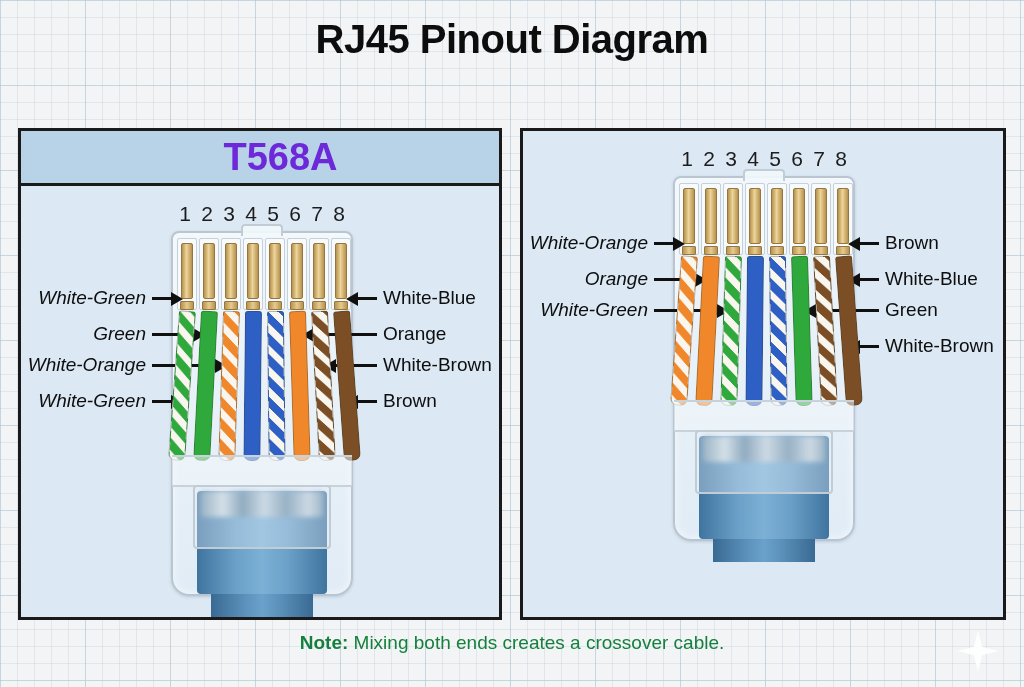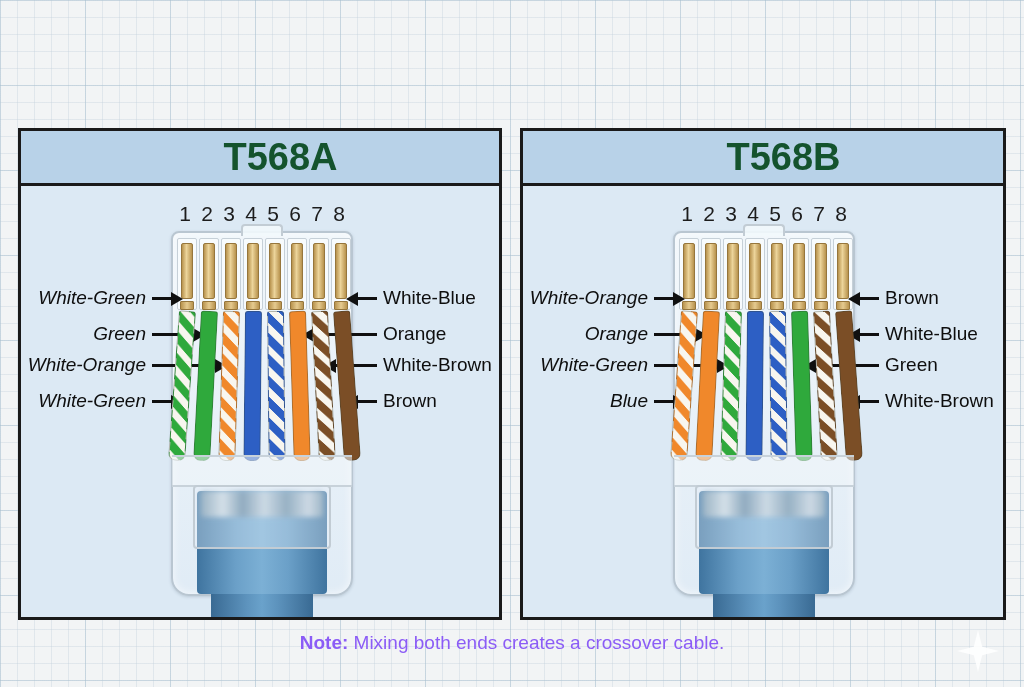--- a/index.html
+++ b/index.html
@@ -22,21 +22,21 @@
   }
   .panel{
     position:absolute;top:128px;height:492px;box-sizing:border-box;
     border:3px solid #1a1a1a;background:#dce9f4;
   }
   .panel.left{left:18px;width:484px;}
   .panel.right{left:520px;width:486px;}
   .panel-header{
     height:52px;background:#b8d2e8;border-bottom:3px solid #1a1a1a;
     display:flex;align-items:center;justify-content:center;
-    font-size:38px;font-weight:700;color:#14532d;padding-left:41px;
+    font-size:38px;font-weight:700;color:#6d28d9;padding-left:41px;
   }
   .panel-body{position:relative;height:431px;overflow:hidden;}
   .pin-num{
     position:absolute;top:16px;width:24px;text-align:center;
     font-size:21px;color:#1c1c1c;
   }
   .connector{
     position:absolute;box-sizing:border-box;
     background:linear-gradient(180deg, rgba(246,250,253,0.78), rgba(228,238,247,0.55));
     border:2px solid #b9c6d1;border-radius:8px 8px 18px 18px;
@@ -99,34 +99,35 @@
   .arrow-line.to-right::after{
     content:"";position:absolute;right:-12px;top:-5.5px;
     border-left:12px solid #101010;border-top:7px solid transparent;border-bottom:7px solid transparent;
   }
   .arrow-line.to-left::before{
     content:"";position:absolute;left:-12px;top:-5.5px;
     border-right:12px solid #101010;border-top:7px solid transparent;border-bottom:7px solid transparent;
   }
   .note{
     position:absolute;top:632px;left:0;width:100%;text-align:center;
-    font-size:19px;color:#8b5cf6;
+    font-size:19px;color:#15803d;
   }
   .note b{font-weight:700;}
   .sparkle{
     position:absolute;left:957px;top:630px;width:42px;height:42px;
     background:rgba(255,255,255,0.85);
     clip-path:polygon(50% 0%,60% 40%,100% 50%,60% 60%,50% 100%,40% 60%,0% 50%,40% 40%);
     filter:blur(0.6px);
   }
 </style>
 </head>
 <body>
 
 <div class="title">
+  <div>RJ45 Pinout Diagram</div>
 </div>
 
 <div class="panel left">
   <div class="panel-header">T568A</div>
   <div class="panel-body" id="body-0">
       <div class="pin-num" style="left: 152px;">1</div>
       <div class="pin-num" style="left: 174px;">2</div>
       <div class="pin-num" style="left: 196px;">3</div>
       <div class="pin-num" style="left: 218px;">4</div>
       <div class="pin-num" style="left: 240px;">5</div>
@@ -202,21 +203,20 @@
         <div class="arrow-line to-left" style="left: 315px; width: 41px;"></div>
       </div>
       <div class="label-row" style="top: 201px;">
         <div class="label-text rt" style="left: 362px;">Brown</div>
         <div class="arrow-line to-left" style="left: 337px; width: 19px;"></div>
       </div>
     </div>
 </div>
 
 <div class="panel right">
-  <div class="panel-header">T568B</div>
   <div class="panel-body" id="body-1">
       <div class="pin-num" style="left: 152px;">1</div>
       <div class="pin-num" style="left: 174px;">2</div>
       <div class="pin-num" style="left: 196px;">3</div>
       <div class="pin-num" style="left: 218px;">4</div>
       <div class="pin-num" style="left: 240px;">5</div>
       <div class="pin-num" style="left: 262px;">6</div>
       <div class="pin-num" style="left: 284px;">7</div>
       <div class="pin-num" style="left: 306px;">8</div>
       <div class="cable-bottom" style="left: 190px; top: 404px; height: 27px;"></div>
@@ -264,24 +264,20 @@
         <div class="arrow-line to-right" style="left: 131px; width: 19px;"></div>
       </div>
       <div class="label-row" style="top: 134px;">
         <div class="label-text lt">Orange</div>
         <div class="arrow-line to-right" style="left: 131px; width: 41px;"></div>
       </div>
       <div class="label-row" style="top: 165px;">
         <div class="label-text lt">White-Green</div>
         <div class="arrow-line to-right" style="left: 131px; width: 63px;"></div>
       </div>
-      <div class="label-row" style="top: 201px;">
-        <div class="label-text lt">Blue</div>
-        <div class="arrow-line to-right" style="left: 131px; width: 19px;"></div>
-      </div>
       <div class="label-row" style="top: 98px;">
         <div class="label-text rt" style="left: 362px;">Brown</div>
         <div class="arrow-line to-left" style="left: 337px; width: 19px;"></div>
       </div>
       <div class="label-row" style="top: 134px;">
         <div class="label-text rt" style="left: 362px;">White-Blue</div>
         <div class="arrow-line to-left" style="left: 337px; width: 19px;"></div>
       </div>
       <div class="label-row" style="top: 165px;">
         <div class="label-text rt" style="left: 362px;">Green</div>

